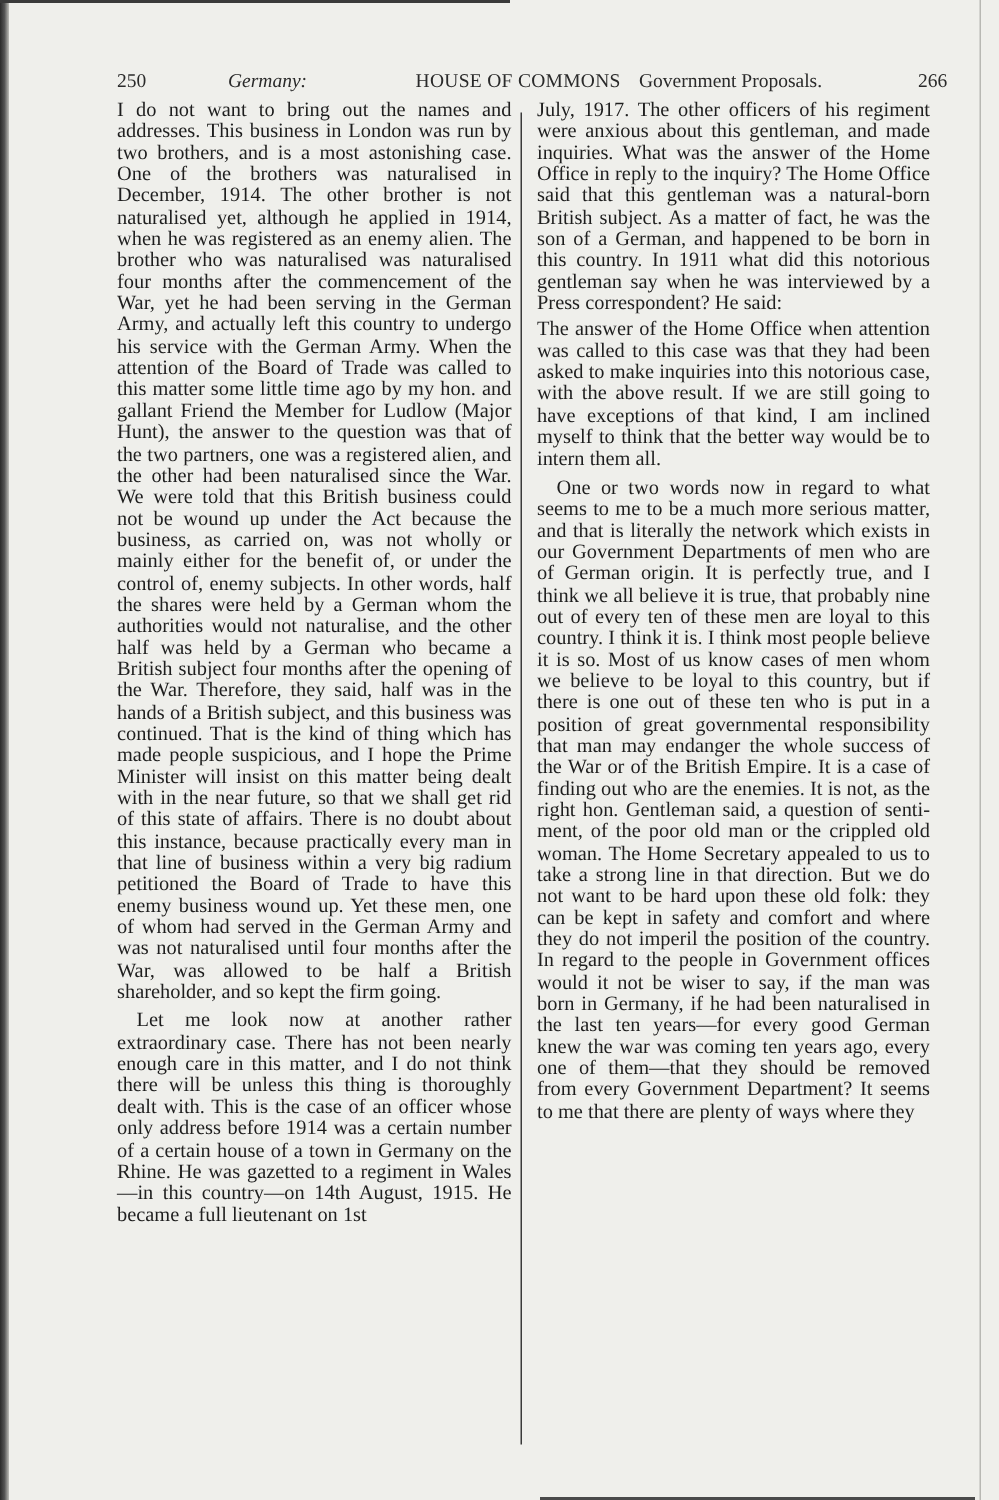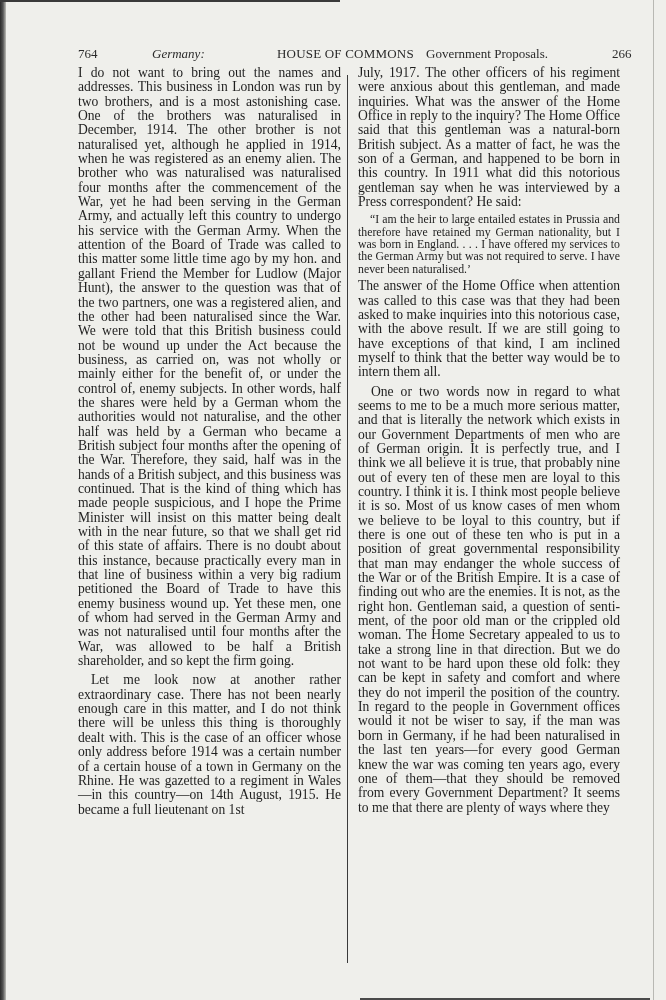--- a/index.html
+++ b/index.html
@@ -111,33 +111,32 @@
 </head>
 <body>
 
 <div class="page">
   <div class="scan-edge-left"></div>
   <div class="scan-edge-top"></div>
   <div class="scan-edge-right"></div>
   <div class="scan-edge-bottom"></div>
 
   <div class="running-head">
-    <span class="rh-col-left">764</span>
+    <span class="rh-col-left">250</span>
     <span class="rh-section-left">Germany:</span>
     <span class="rh-house">HOUSE OF COMMONS</span>
     <span class="rh-section-right">Government Proposals.</span>
     <span class="rh-col-right">266</span>
   </div>
 
   <div class="column-rule"></div>
 
   <div class="column col-left">
     <p>I do not want to bring out the names and addresses. This business in London was run by two brothers, and is a most astonishing case. One of the brothers was naturalised in December, 1914. The other brother is not naturalised yet, although he applied in 1914, when he was registered as an enemy alien. The brother who was naturalised was naturalised four months after the commencement of the War, yet he had been serving in the German Army, and actually left this country to undergo his service with the German Army. When the attention of the Board of Trade was called to this matter some little time ago by my hon. and gallant Friend the Member for Ludlow (Major Hunt), the answer to the question was that of the two partners, one was a registered alien, and the other had been naturalised since the War. We were told that this British business could not be wound up under the Act because the busi­ness, as carried on, was not wholly or mainly either for the benefit of, or under the control of, enemy subjects. In other words, half the shares were held by a German whom the authorities would not naturalise, and the other half was held by a German who became a British subject four months after the opening of the War. Therefore, they said, half was in the hands of a British subject, and this business was continued. That is the kind of thing which has made people suspicious, and I hope the Prime Minister will insist on this matter being dealt with in the near future, so that we shall get rid of this state of affairs. There is no doubt about this instance, because practically every man in that line of business within a very big radium petitioned the Board of Trade to have this enemy busi­ness wound up. Yet these men, one of whom had served in the German Army and was not naturalised until four months after the War, was allowed to be half a British shareholder, and so kept the firm going.</p>
     <p class="indent">Let me look now at another rather extraordinary case. There has not been nearly enough care in this matter, and I do not think there will be unless this thing is thoroughly dealt with. This is the case of an officer whose only address before 1914 was a certain number of a cer­tain house of a town in Germany on the Rhine. He was gazetted to a regiment in Wales—in this country—on 14th August, 1915. He became a full lieutenant on 1st</p>
   </div>
 
   <div class="column col-right">
     <p>July, 1917. The other officers of his regi­ment were anxious about this gentleman, and made inquiries. What was the answer of the Home Office in reply to the inquiry? The Home Office said that this gentleman was a natural-born British sub­ject. As a matter of fact, he was the son of a German, and happened to be born in this country. In 1911 what did this notorious gentleman say when he was interviewed by a Press correspondent? He said:</p>
-    <p class="quote">“I am the heir to large entailed estates in Prussia and therefore have retained my German nationality, but I was born in England. . . . I have offered my services to the German Army but was not required to serve. I have never been naturalised.’</p>
     <p class="after-quote">The answer of the Home Office when attention was called to this case was that they had been asked to make inquiries into this notorious case, with the above result. If we are still going to have ex­ceptions of that kind, I am inclined myself to think that the better way would be to intern them all.</p>
     <p class="indent">One or two words now in regard to what seems to me to be a much more serious matter, and that is literally the network which exists in our Government Departments of men who are of German origin. It is perfectly true, and I think we all believe it is true, that probably nine out of every ten of these men are loyal to this country. I think it is. I think most people believe it is so. Most of us know cases of men whom we believe to be loyal to this country, but if there is one out of these ten who is put in a position of great governmental responsibility that man may endanger the whole success of the War or of the British Empire. It is a case of finding out who are the enemies. It is not, as the right hon. Gentleman said, a question of senti­ment, of the poor old man or the crippled old woman. The Home Secretary appealed to us to take a strong line in that direction. But we do not want to be hard upon these old folk: they can be kept in safety and comfort and where they do not imperil the position of the country. In regard to the people in Government offices would it not be wiser to say, if the man was born in Germany, if he had been naturalised in the last ten years—for every good German knew the war was coming ten years ago, every one of them—that they should be removed from every Gov­ernment Department? It seems to me that there are plenty of ways where they</p>
   </div>
 </div>
 
 </body></html>

